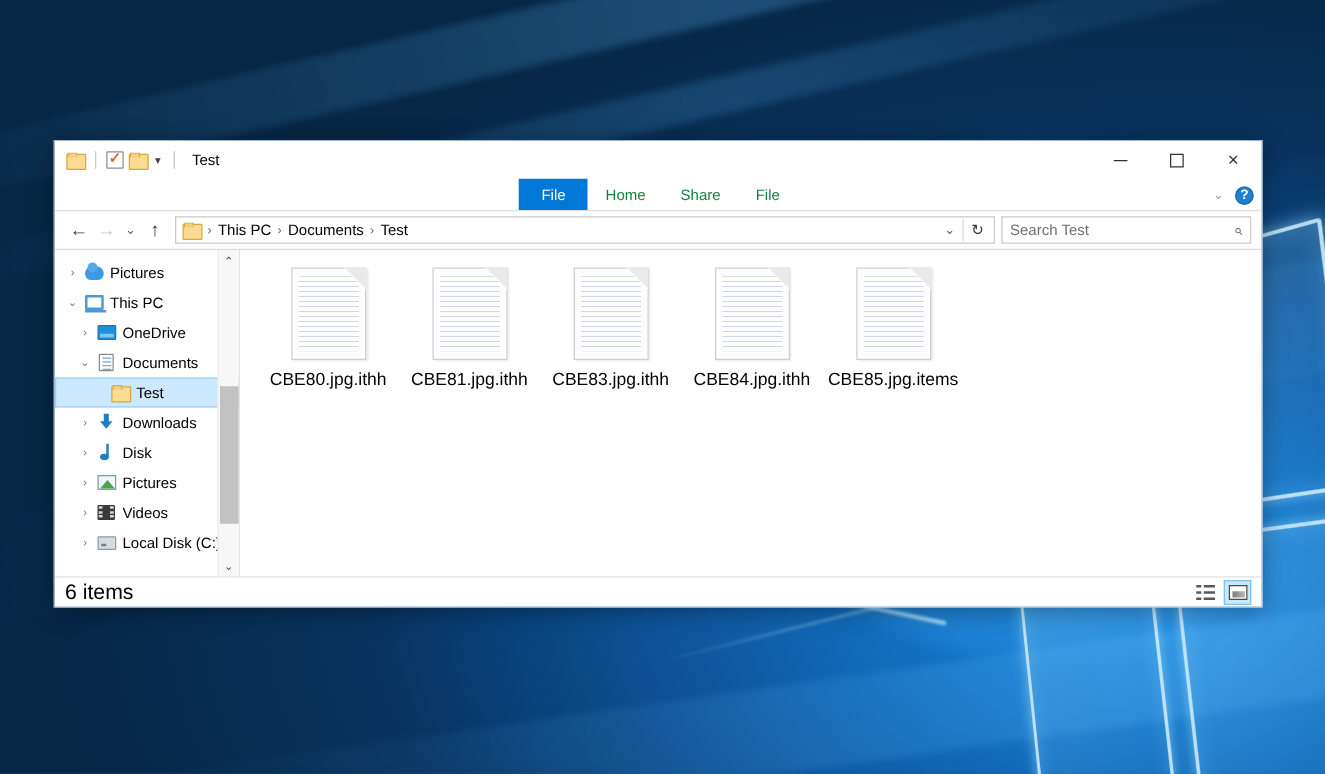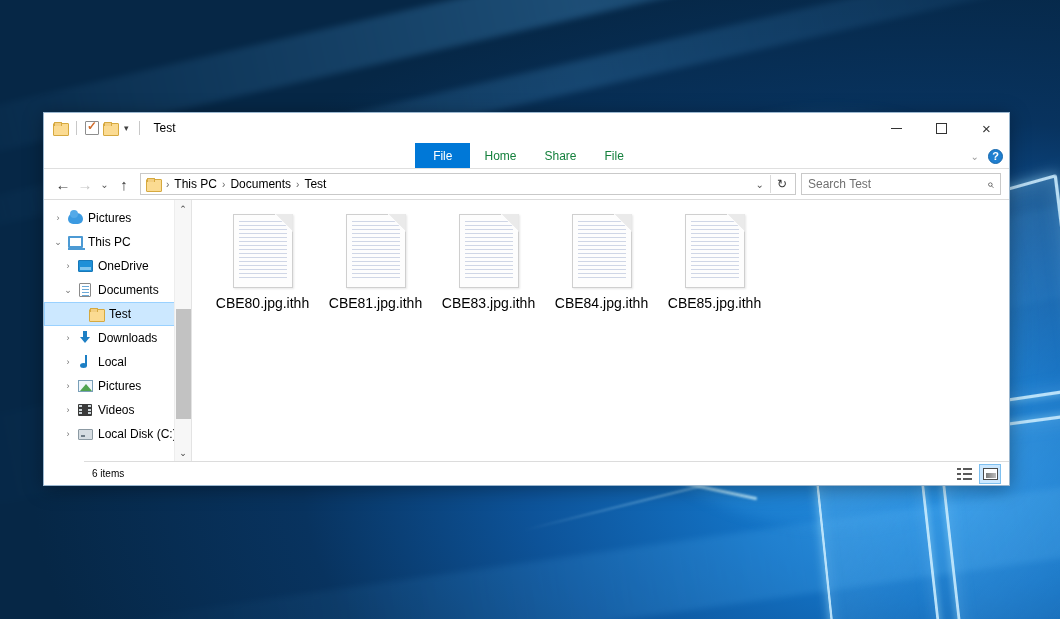--- a/index.html
+++ b/index.html
@@ -294,21 +294,21 @@
   }
   .file-label {
     margin-top: 8px; font-size: 14px; color: #000; text-align: center;
     line-height: 14px; max-width: 110px;
   }
 
   
   .statusbar {
     height: 24px; border-top: 1px solid #dcdcdc; background: #fff;
     display: flex; align-items: center; padding: 0 8px;
-    font-size: 10px; color: #000; flex: 0 0 auto; margin-left: 40px;
+    font-size: 17px; color: #000; flex: 0 0 auto;
   }
   .status-right { margin-left: auto; display: flex; align-items: center; gap: 4px; }
   .viewbtn {
     width: 22px; height: 20px; display: flex; align-items: center; justify-content: center;
   }
   .viewbtn.active { background: #cce8ff; border: 1px solid #7ec0f0; }
   .det-ico { width: 15px; height: 12px; position: relative; }
   .det-ico::before {
     content:""; position:absolute; left:0; top:0; width:4px; height:2px; background:#5a5a5a;
     box-shadow: 0 5px 0 #5a5a5a, 0 10px 0 #5a5a5a;
@@ -455,21 +455,21 @@
               <i class="ic-dl"></i>
             </span>
           <span class="tlabel">Downloads</span>
         </div>
 
         <div class="tnode" style="padding-left:16px;">
           <span class="texp">›</span>
           <span class="tico">
               <i class="ic-music"></i>
             </span>
-          <span class="tlabel">Local</span>
+          <span class="tlabel">Disk</span>
         </div>
 
         <div class="tnode" style="padding-left:16px;">
           <span class="texp">›</span>
           <span class="tico">
               <i class="ic-pic"></i>
             </span>
           <span class="tlabel">Pictures</span>
         </div>
 
@@ -538,21 +538,21 @@
         </div>
         <div class="file-label">CBE84.jpg.ithh</div>
       </div>
 
       <div class="file-item">
         <div class="doc-icon">
           <div class="doc-lines"></div>
           <div class="doc-fold-mask"></div>
           <div class="doc-fold-tri"></div>
         </div>
-        <div class="file-label">CBE85.jpg.ithh</div>
+        <div class="file-label">CBE85.jpg.items</div>
       </div>
 
     </div>
   </div>
 
   <div class="statusbar">
     <span>6 items</span>
     <div class="status-right">
       <div class="viewbtn">
         <i class="det-ico"></i>

